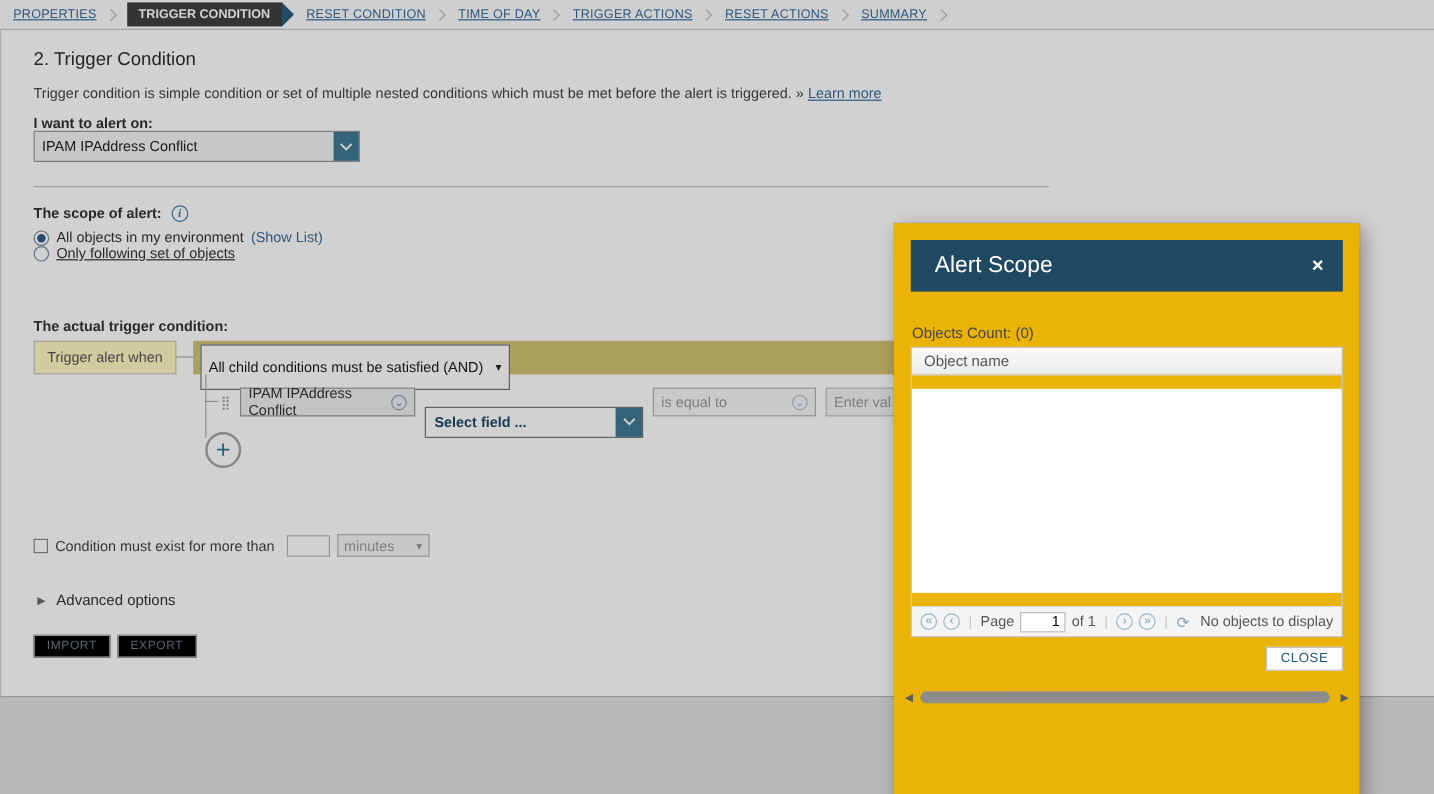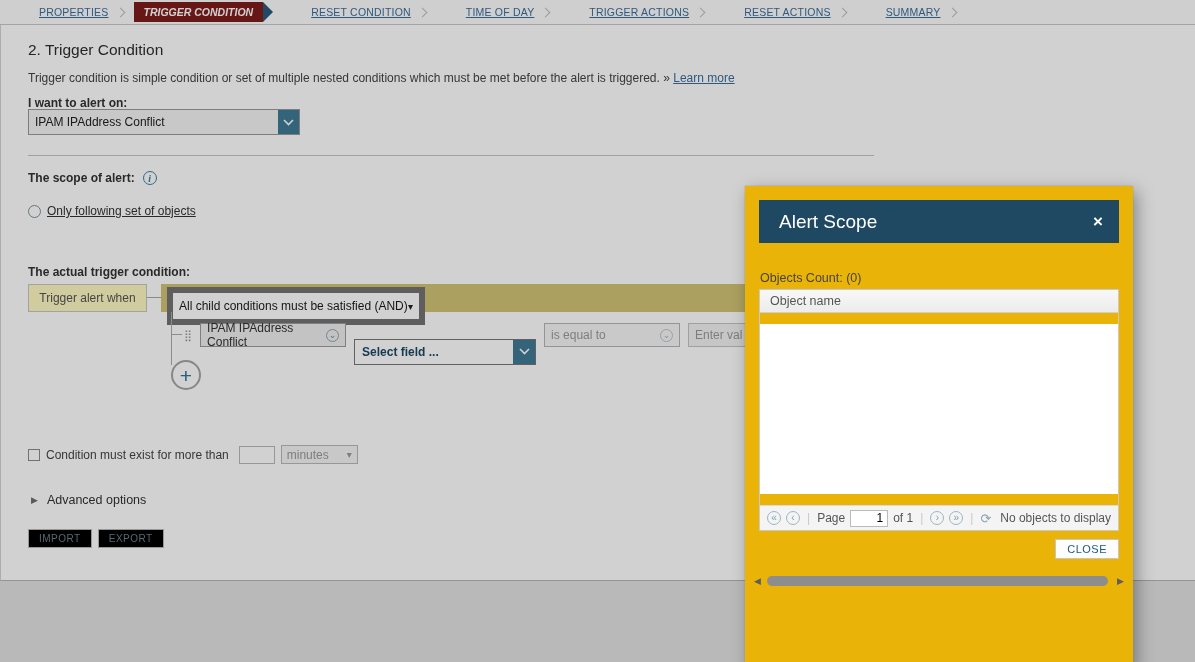--- a/index.html
+++ b/index.html
@@ -3,25 +3,25 @@
 <meta charset="utf-8">
 <style>
   * { margin:0; padding:0; box-sizing:border-box; }
   html,body { width:1195px; height:662px; overflow:hidden; }
   body { font-family:"Liberation Sans", sans-serif; background:#e2e2e2; position:relative; color:#3c3c3c; }
 
   
   .bc-bar { position:absolute; top:0; left:0; right:0; height:25px; background:#fdfdfd;
             border-bottom:1px solid #c9c9c9; display:flex; align-items:center; padding-left:5px; }
   .bc-link { font-size:10.5px; color:#3a6d9c; text-decoration:underline; letter-spacing:.2px;
-             padding:0 6px; white-space:nowrap; cursor:pointer;margin-left:28px; }
+             padding:0 6px; white-space:nowrap; cursor:pointer; }
   .bc-sep { width:7px; height:7px; border-top:1px solid #bfbfbf; border-right:1px solid #bfbfbf;
             transform:rotate(45deg); margin:0 6px 0 2px; flex:none; }
-  .bc-active { position:relative; background:#7f1d1d; color:#fff; font-weight:700; font-size:10.5px;
-               height:20px; line-height:20px; padding:0 10px; margin:0 14px 0 4px; white-space:nowrap;font-style:italic; }
+  .bc-active { position:relative; background:#404040; color:#fff; font-weight:700; font-size:10.5px;
+               height:20px; line-height:20px; padding:0 10px; margin:0 14px 0 4px; white-space:nowrap; }
   .bc-active::after { content:""; position:absolute; right:-10px; top:0;
                border-top:10px solid transparent; border-bottom:10px solid transparent;
                border-left:10px solid #2a5a7a; }
 
   
   .content { position:absolute; top:25px; left:0; right:0; height:556px; background:#ffffff;
              border-bottom:1px solid #b5b5b5; border-left:1px solid #d4d4d4; }
   .abs { position:absolute; }
   .page-title { left:27px; top:16px; font-size:15.5px; font-weight:400; color:#2e2e2e; }
   .page-desc  { left:27px; top:46px; font-size:12px; color:#444; }
@@ -46,21 +46,21 @@
            position:relative; flex:none; cursor:pointer; }
   .radio.selected::after { content:""; position:absolute; left:2px; top:2px; width:7px; height:7px;
            border-radius:50%; background:#2f5d8a; }
 
   .trigger-label { left:27px; top:240px; }
   .when-box { left:27px; top:259px; width:119px; height:28px; background:#fef9c3; border:1px solid #c6c6c6;
               font-size:12px; color:#555; display:flex; align-items:center; justify-content:center; }
   .conn-h1 { left:146px; top:272px; width:14px; border-top:1px solid #a9a9a9; height:0; }
   .khaki-bar { left:160px; top:259px; width:713px; height:28px; background:#d2c476; }
   .logic-select { position:absolute; left:6px; top:3px; width:258px; height:38px; background:#fff;
-                  border:6px solid #737373; font-size:12px; color:#1a1a1a; display:flex; align-items:center;
+                  border:1px solid #737373; font-size:12px; color:#1a1a1a; display:flex; align-items:center;
                   padding:0 6px; cursor:pointer; }
   .logic-select .caret { margin-left:auto; font-size:10px; color:#222; }
   .tree-v { left:170px; top:287px; width:0; height:53px; border-left:1px solid #adadad; }
   .tree-h { left:170px; top:309px; width:11px; border-top:1px solid #adadad; height:0; }
 
   .cond-row { left:181px; top:296px; height:28px; display:flex; align-items:center; }
   .drag-handle { color:#9a9a9a; font-size:11px; letter-spacing:-2px; margin:0 10px 0 2px; cursor:grab; }
   .combo { height:24px; border:1px solid #9c9c9c; background:#eeeeee; display:flex; align-items:center;
            font-size:12px; color:#333; padding:0 6px; cursor:pointer; }
   .combo .circ { width:13px; height:13px; border:1px solid #8fa4b2; border-radius:50%; color:#6f8796;
@@ -157,20 +157,25 @@
         </svg>
     </div>
   </div>
 
   <div class="abs hr1"></div>
 
   <div class="abs scope-label">
     <span class="lbl">The scope of alert:</span>
     <span class="info-icon">i</span>
   </div>
+  <div class="abs radio-row" style="top:166px;">
+    <span class="radio selected"></span>
+    <span>All objects in my environment</span>
+    <a class="link" style="text-decoration:none;">(Show List)</a>
+  </div>
   <div class="abs radio-row" style="top:179px;text-decoration:underline;">
     <span class="radio"></span>
     <span>Only following set of objects</span>
   </div>
 
   <div class="abs lbl trigger-label">The actual trigger condition:</div>
 
   <div class="abs when-box">Trigger alert when</div>
   <div class="abs conn-h1"></div>
   <div class="abs khaki-bar">

